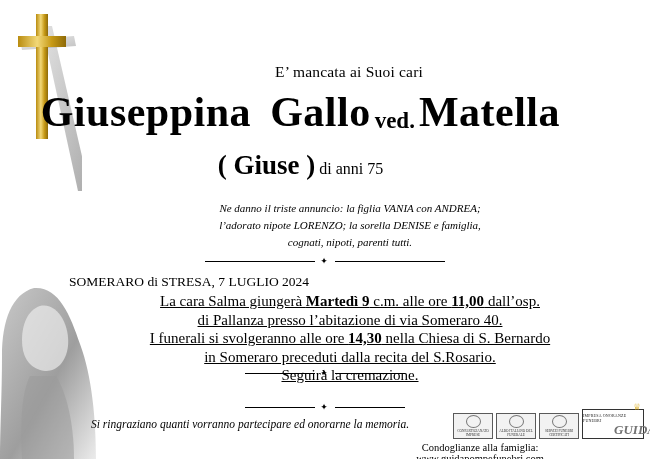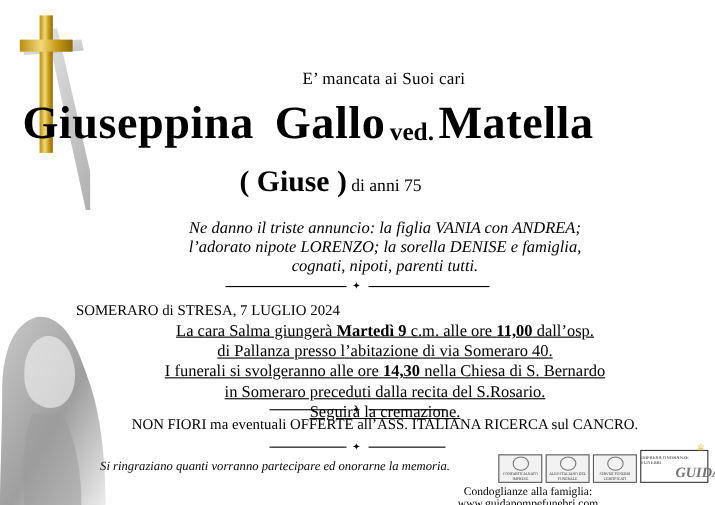--- a/index.html
+++ b/index.html
@@ -59,21 +59,21 @@
     text-align: center;
     font-size: 15.5px;
     letter-spacing: 0.2px;
     margin-left: 24px;
   }
   .name-line {
     position: absolute;
     top: 88px;
     left: 0;
     width: 560px;
-    text-align: center;
+    text-align: right;
     white-space: nowrap;
   }
   .name-main {
     font-family: "Liberation Serif", serif;
     font-weight: bold;
     font-size: 42px;
     letter-spacing: 0.5px;
   }
   .name-ved {
     font-weight: bold;
@@ -98,21 +98,21 @@
     font-size: 16px;
     font-weight: normal;
   }
   .announce {
     position: absolute;
     top: 200px;
     left: 110px;
     width: 480px;
     text-align: center;
     font-style: italic;
-    font-size: 15px;
+    font-size: 11px;
     line-height: 17px;
   }
   .divider {
     position: absolute;
     left: 0;
     width: 650px;
     text-align: center;
     color: #000;
     font-size: 11px;
     letter-spacing: 2px;
@@ -331,21 +331,20 @@
       <div>di Pallanza presso l’abitazione di via Someraro 40.</div>
       <div>I funerali si svolgeranno alle ore <b>14,30</b> nella Chiesa di S. Bernardo</div>
       <div>in Someraro preceduti dalla recita del S.Rosario.</div>
       <div>Seguirà la cremazione.</div>
     </div>
 
     <div class="divider" id="div2">
       <span class="dash short"></span><span class="dot">✦</span><span class="dash short"></span>
     </div>
 
-    <div class="flowers">NON FIORI ma eventuali OFFERTE all’ASS. ITALIANA RICERCA sul CANCRO.</div>
 
     <div class="divider" id="div3">
       <span class="dash short"></span><span class="dot">✦</span><span class="dash short"></span>
     </div>
 
     <div class="thanks">Si ringraziano quanti vorranno partecipare ed onorarne la memoria.</div>
 
     <div class="condolences">
       <span>Condoglianze alla famiglia:</span>
       <span class="url">www.guidapompefunebri.com</span>

